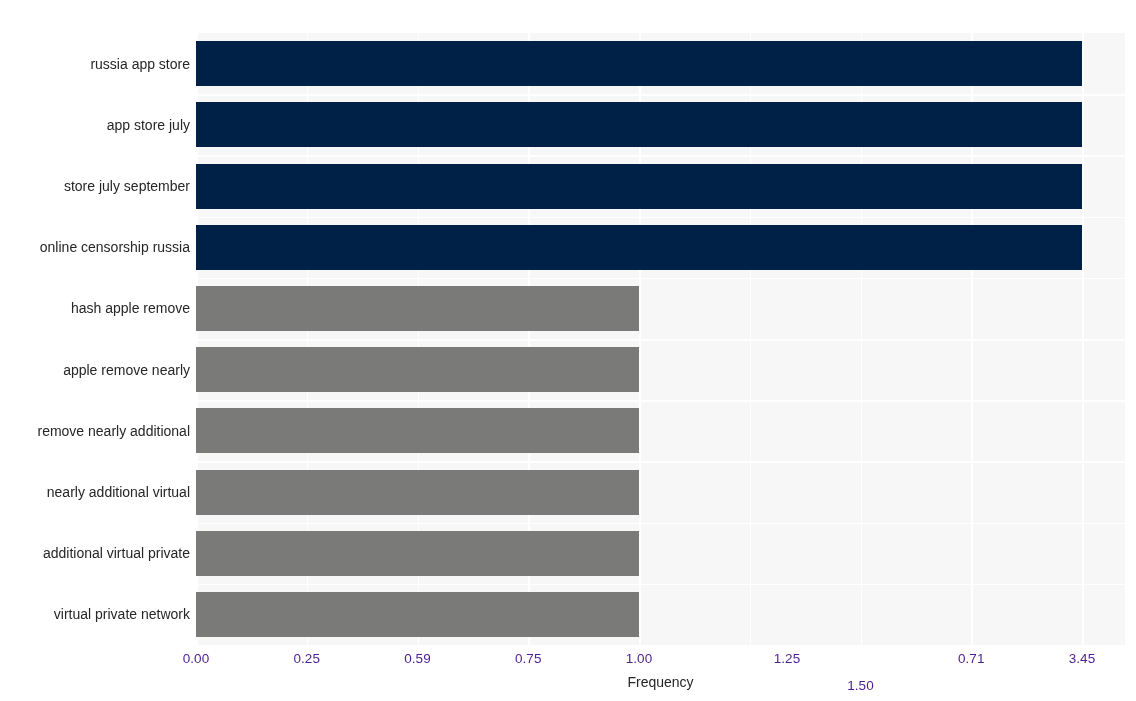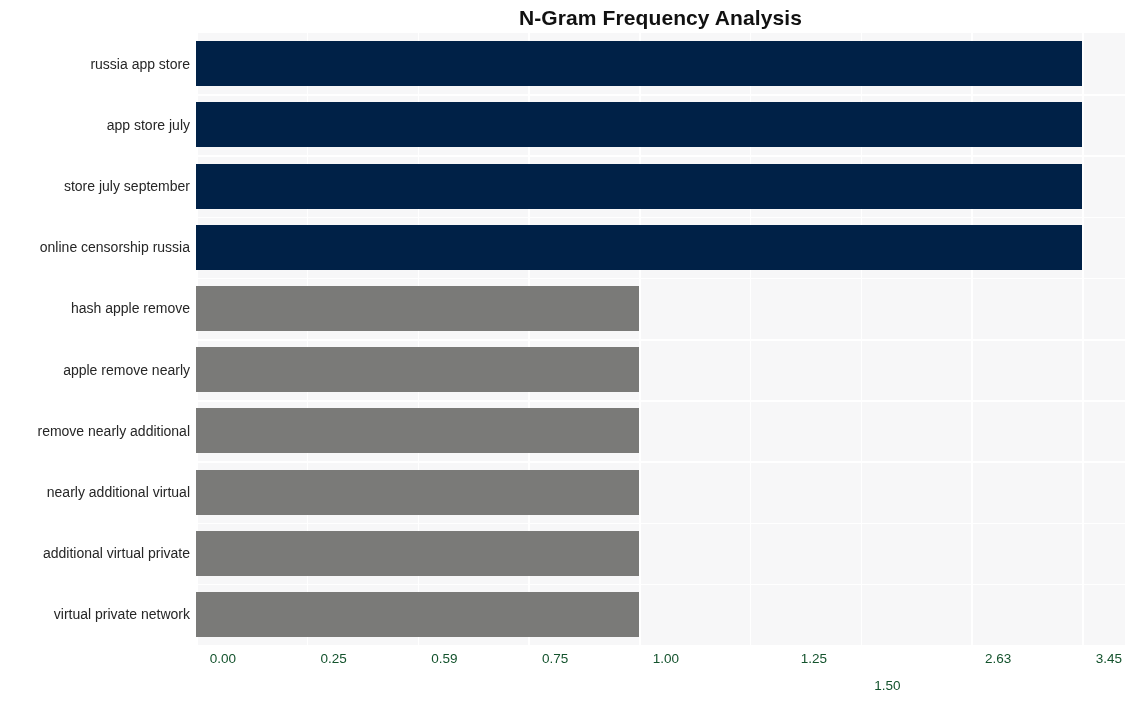--- a/index.html
+++ b/index.html
@@ -80,43 +80,42 @@
     color: #262626;
     line-height: 16px;
   }
 
   
   .xtick {
     position: absolute;
     top: 651px;
     width: 80px;
     margin-left: -40px;
-    text-align: right;
+    text-align: center;
     font-size: 13.5px;
-    color: #14532d;
+    color: #4c1d95;
     line-height: 16px;
   }
 
   #xaxis-label {
     position: absolute;
     left: 196px;
     top: 674px;
     width: 929px;
     text-align: center;
     font-size: 14px;
     color: #262626;
     line-height: 17px;
   }
 </style>
 </head>
 <body>
 
 <div id="figure">
 
-  <div id="chart-title">N-Gram Frequency Analysis</div>
 
   <div id="plot-area">
 
   <div class="vgrid" style="left: 0px;"></div>
       <div class="vgrid" style="left: 110.75px;"></div>
       <div class="vgrid" style="left: 221.5px;"></div>
       <div class="vgrid" style="left: 332.25px;"></div>
       <div class="vgrid" style="left: 443px;"></div>
       <div class="vgrid" style="left: 553.75px;"></div>
       <div class="vgrid" style="left: 664.5px;"></div>
@@ -156,18 +155,19 @@
       <div class="ytick" style="top: 606.4px;">virtual private network</div>
     </div>
   <div id="xtick-layer">
       <div class="xtick" style="left: 196px;">0.00</div>
       <div class="xtick" style="left: 306.75px;">0.25</div>
       <div class="xtick" style="left: 417.5px;">0.59</div>
       <div class="xtick" style="left: 528.25px;">0.75</div>
       <div class="xtick" style="left: 639px;">1.00</div>
       <div class="xtick" style="left: 787px;">1.25</div>
       <div class="xtick" style="left: 860.5px; margin-top: 27px;">1.50</div>
-      <div class="xtick" style="left: 971.25px;">2.63</div>
+      <div class="xtick" style="left: 971.25px;">0.71</div>
       <div class="xtick" style="left: 1082px;">3.45</div>
     </div>
 
+  <div id="xaxis-label">Frequency</div>
 
 </div>
 
 </body></html>

